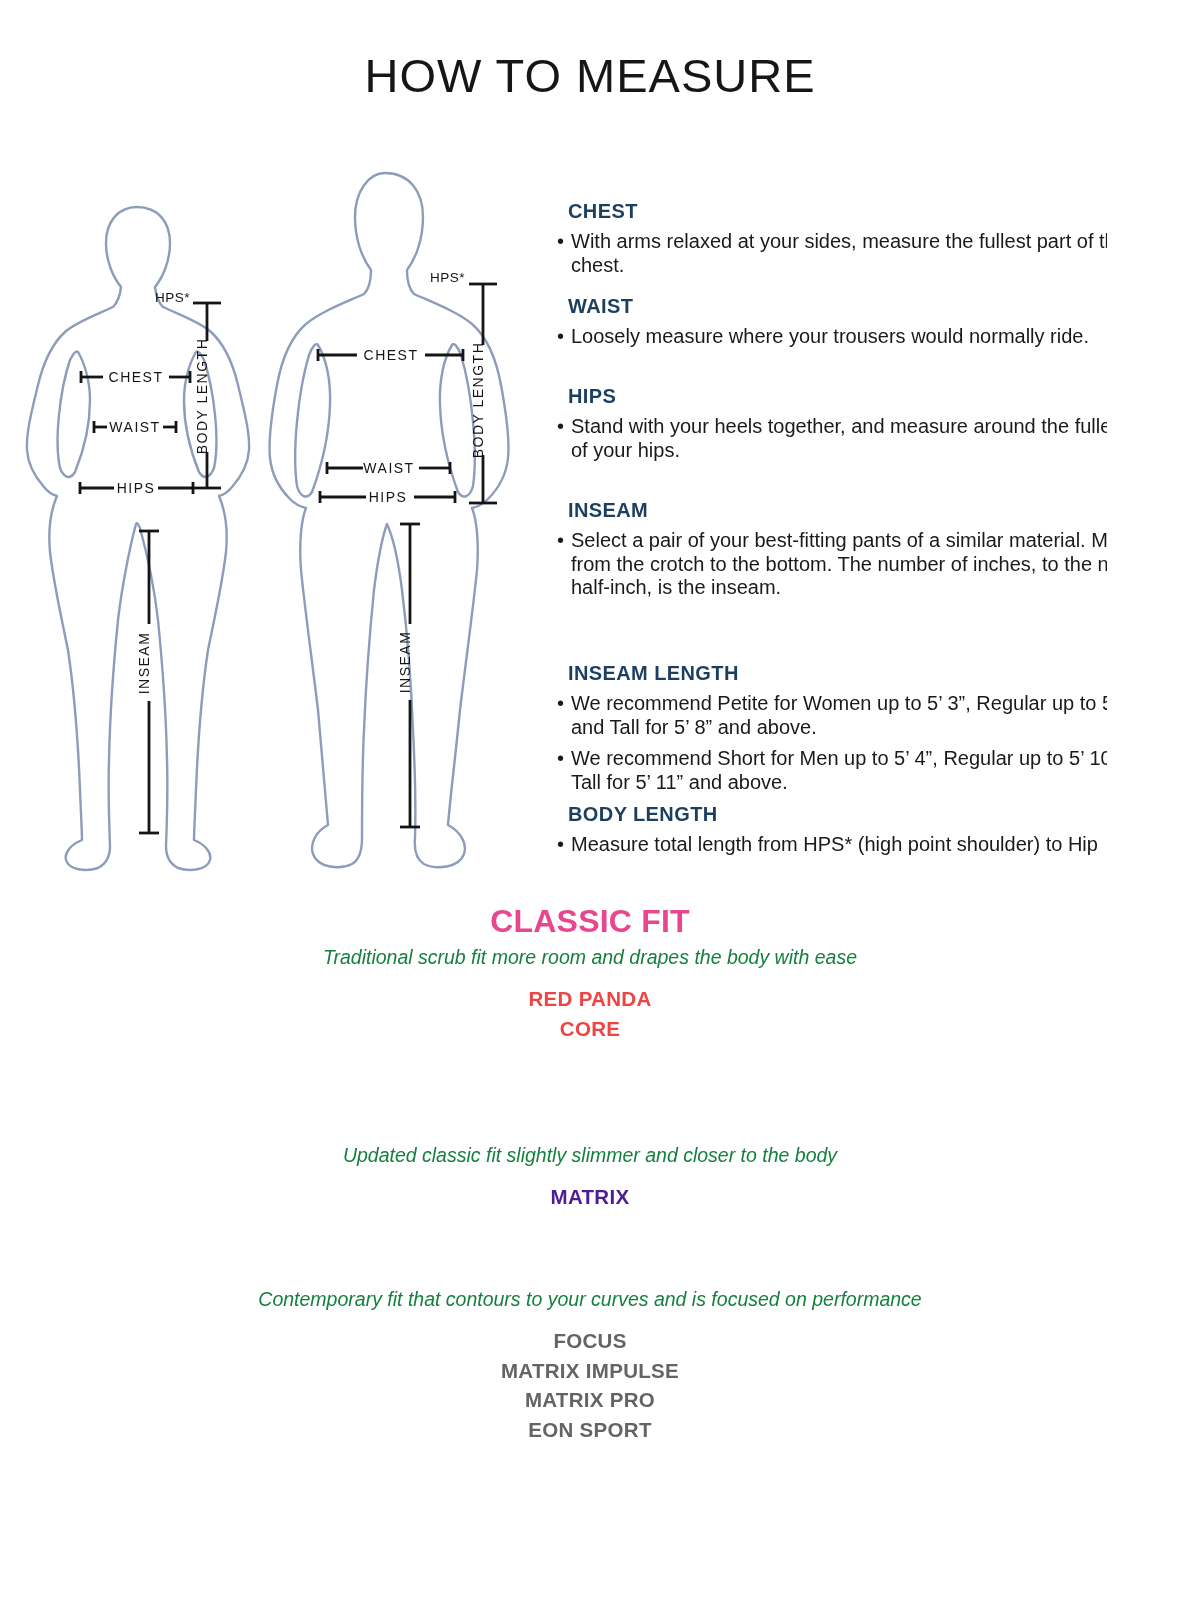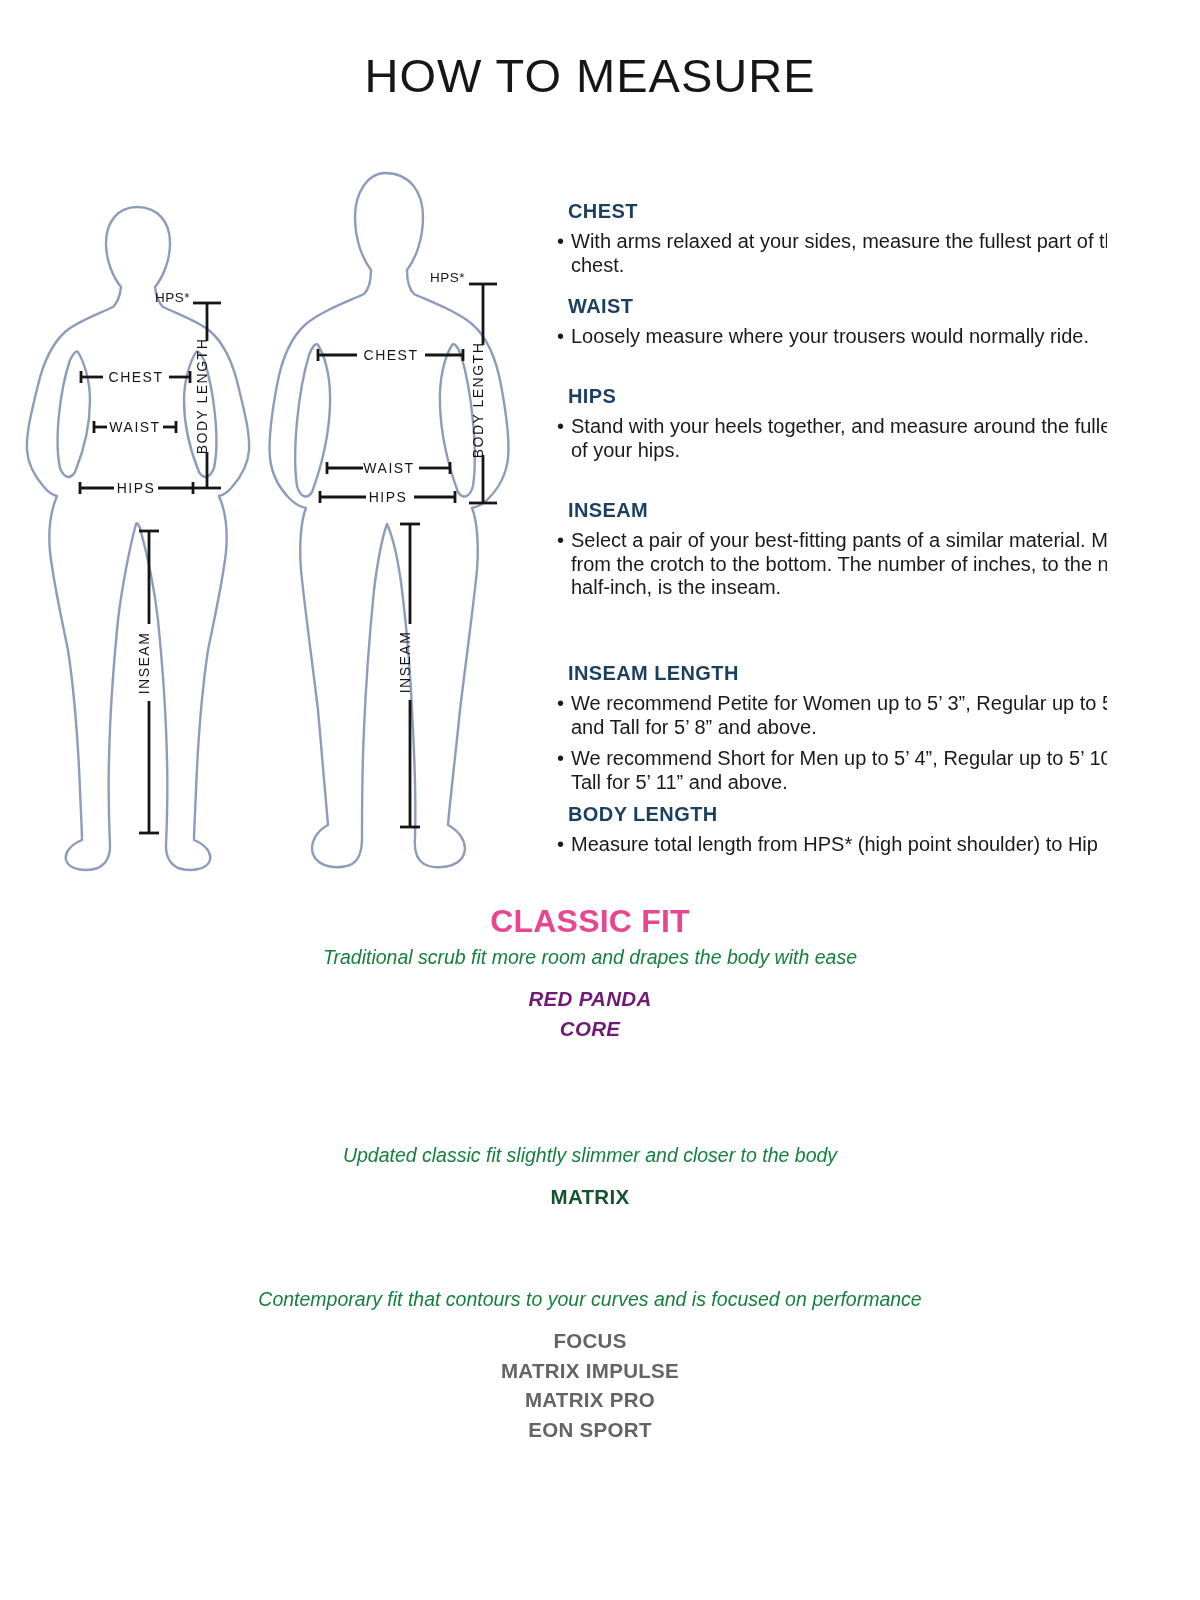--- a/index.html
+++ b/index.html
@@ -230,29 +230,29 @@
       <h3 style="color: rgb(28, 62, 95);">BODY LENGTH</h3>
       <p class="bullet">Measure total length from HPS* (high point shoulder) to Hip</p>
     </div>
   </div>
 
   <div class="fits">
 
     <div class="fit" style="top:902px">
       <h2 style="color: rgb(232, 71, 143);">CLASSIC FIT</h2>
       <p class="desc">Traditional scrub fit more room and drapes the body with ease</p>
-      <div class="products" style="color: #701a75; font-style: italic;">
+      <div class="products" style="color: #ef4444;">
         <div>RED PANDA</div>
         <div>CORE</div>
       </div>
     </div>
 
     <div class="fit" style="top:1138px">
       <p class="desc">Updated classic fit slightly slimmer and closer to the body</p>
-      <div class="products" style="color: #14532d;">
+      <div class="products" style="color: #4c1d95;">
         <div>MATRIX</div>
       </div>
     </div>
 
     <div class="fit" style="top:1282px">
       <p class="desc">Contemporary fit that contours to your curves and is focused on performance</p>
       <div class="products" style="color: rgb(100, 100, 100);">
         <div>FOCUS</div>
         <div>MATRIX IMPULSE</div>
         <div>MATRIX PRO</div>

